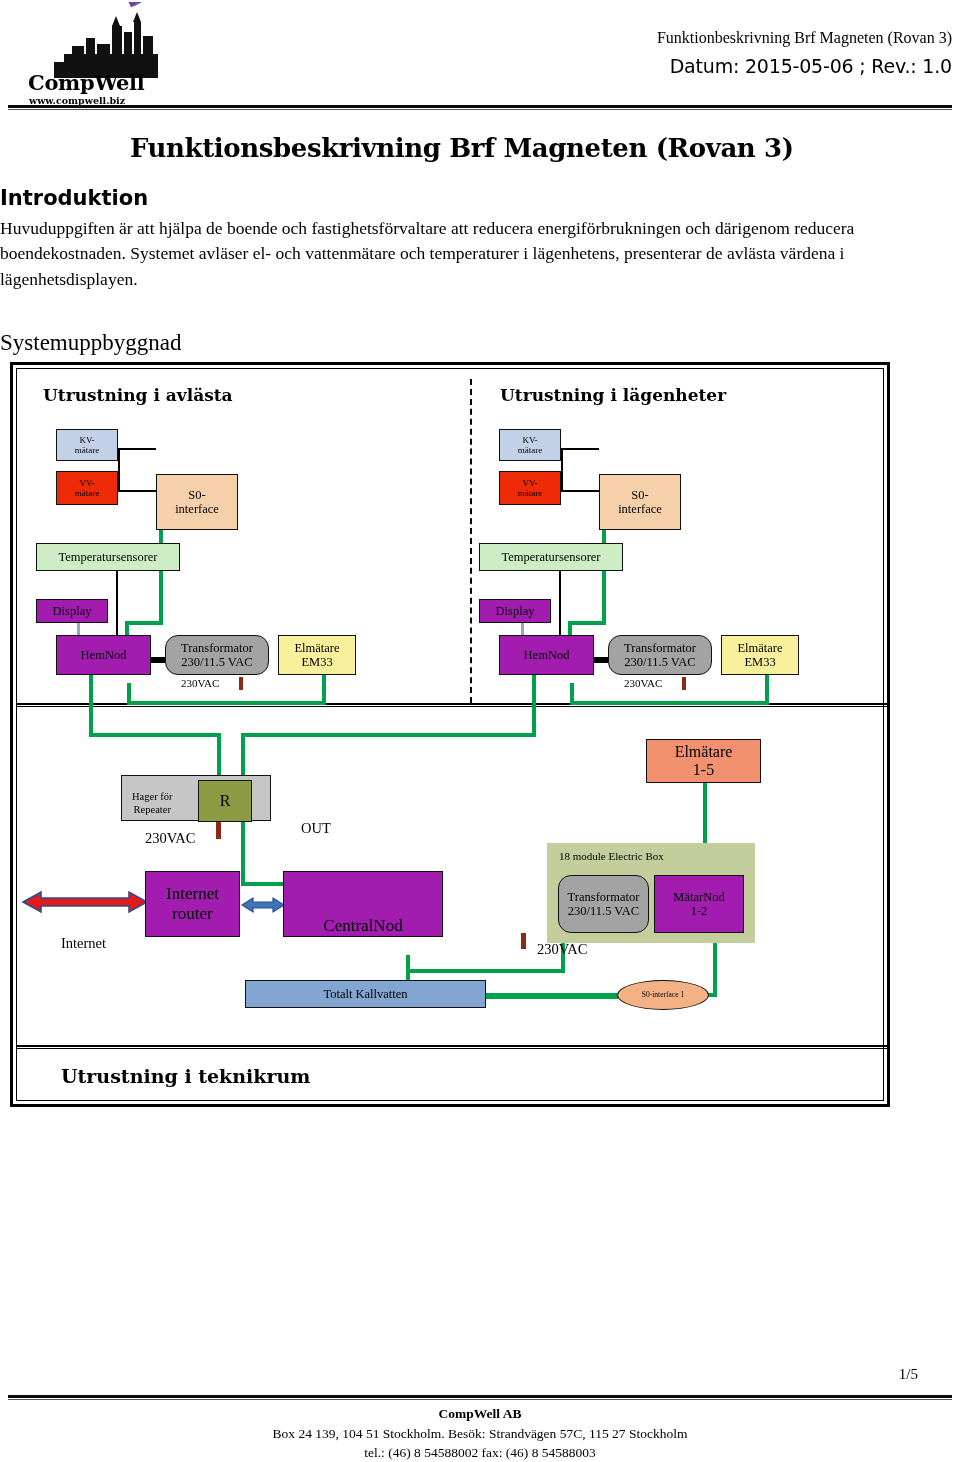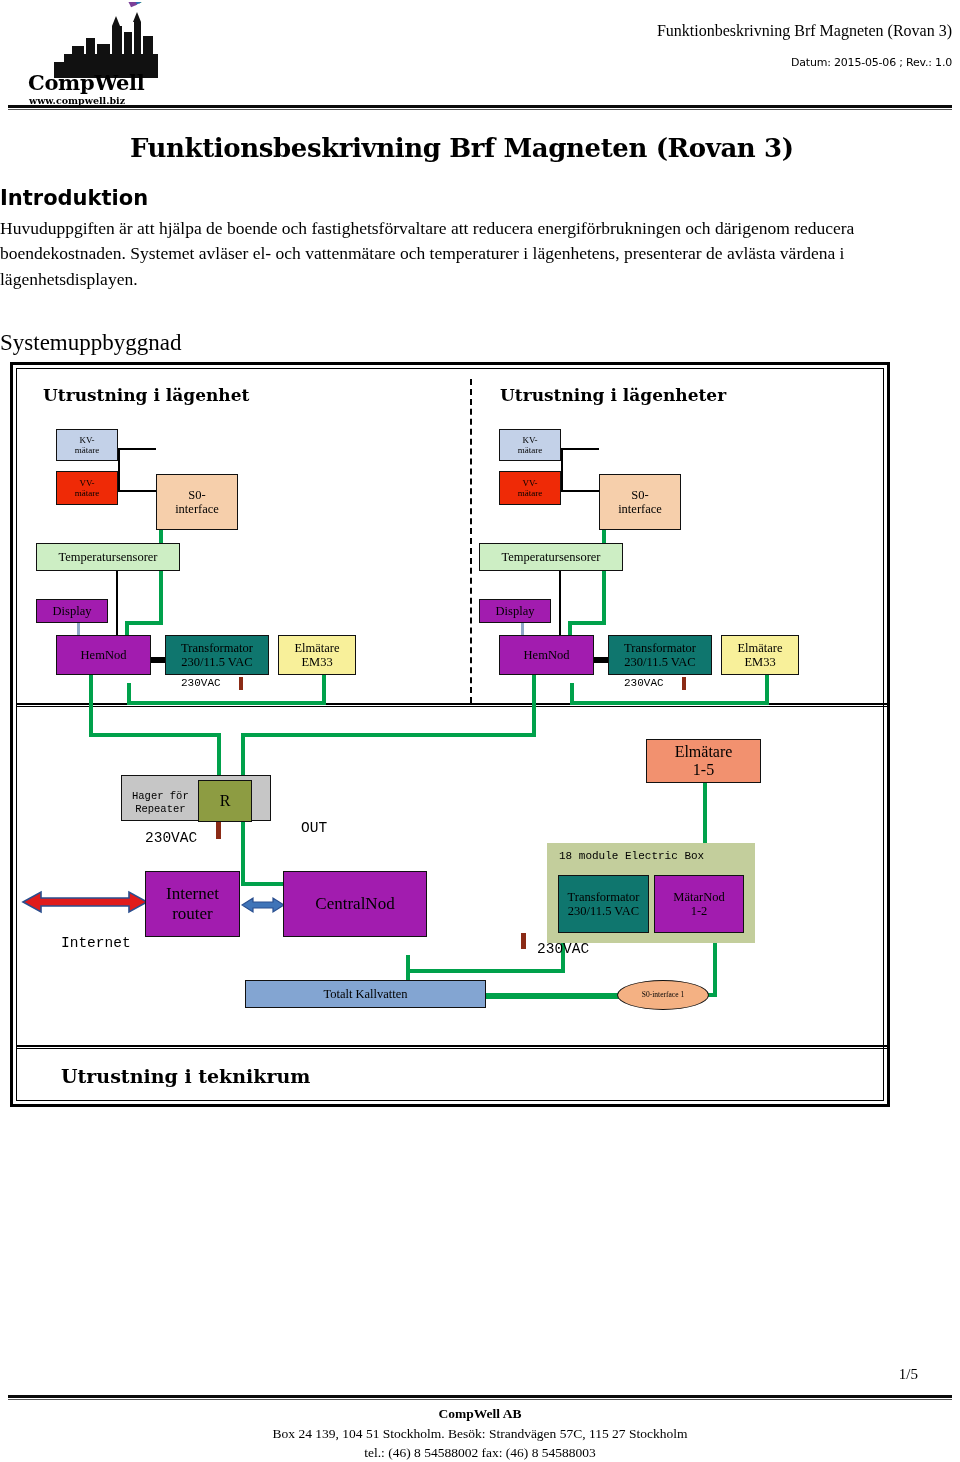--- a/index.html
+++ b/index.html
@@ -21,22 +21,22 @@
     position:absolute; left:0; top:70px; width:130px;
     font-family:"DejaVu Serif", serif; font-weight:bold; font-size:21px;
     letter-spacing:-0.3px; line-height:1;
   }
   .logo-url {
     position:absolute; left:1px; top:93px; width:130px;
     font-family:"DejaVu Serif", serif; font-weight:bold; font-size:9.5px;
   }
   .hdr-right { position:absolute; right:8px; top:12px; text-align:right; }
   .hdr-line1 { font-family:"DejaVu Sans", sans-serif; font-weight:bold; font-size:17px; letter-spacing:-0.2px; }
-  .hdr-line2 { font-family:"Liberation Serif", serif; font-size:16px; margin-top:10px; }
-  .hdr-line3 { font-family:"DejaVu Sans", sans-serif; font-size:11px; margin-top:16px; letter-spacing:-0.2px; }
+  .hdr-line2 { font-family:"Liberation Serif", serif; font-size:16px; margin-top:17px; }
+  .hdr-line3 { font-family:"DejaVu Sans", sans-serif; font-size:19px; margin-top:8px; letter-spacing:-0.2px; }
   .rule-top { position:absolute; left:8px; top:105px; width:944px; height:5px;
     border-top:3px solid #0a0a0a; border-bottom:1px solid #555; }
 
   
   .doc-title {
     position:absolute; left:130px; top:133px; width:760px;
     font-family:"DejaVu Serif", serif; font-weight:bold; font-size:26px;
     letter-spacing:-0.4px;
   }
   .sec-heading {
@@ -92,31 +92,31 @@
   .node.med   { font-size:12.5px; }
   .node.lg    { font-size:16px; }
   .node.xl    { font-size:17px; }
   .node.tiny  { font-size:7.5px; }
 
   .c-kv    { background:#c3d1e8; }
   .c-vv    { background:#ef2a06; }
   .c-s0    { background:#f6cfab;margin-top:32px; }
   .c-temp  { background:#cdeec4; }
   .c-cyan  { background:#a21caf; }
-  .c-gray  { background:#0f766e; }
+  .c-gray  { background:#a3a3a3;border-radius:13px; }
   .c-yellow{ background:#f8f09a; }
   .c-olive { background:#8d9c42; }
   .c-hager { background:#c6c6c6; }
   .c-salmon{ background:#f2916f; }
   .c-blue  { background:#83a5d2; }
   .c-ebox  { background:#c3ce9c; border:none; }
   .ellipse { border-radius:50%; background:#f4b183; border:1.6px solid #111; }
 
   .lbl {
-    position:absolute; font-family:Liberation Mono, monospace;
+    position:absolute; font-family:Liberation Serif, serif;
     font-size:11px; z-index:6;
   }
   .lbl.big { font-size:14.5px; }
 
   
   .w { position:absolute; background:#00a14b; z-index:2; }
   .wb { position:absolute; background:#000; z-index:2; }
   .wr { position:absolute; background:#8b2b16; z-index:3; }
   .wl { position:absolute; background:#8fa8c8; z-index:2; }
 
@@ -192,21 +192,21 @@
 <div class="sec-heading">Introduktion</div>
 <div class="intro-par">Huvuduppgiften är att hjälpa de boende och fastighetsförvaltare att reducera energiförbrukningen och därigenom reducera boendekostnaden. Systemet avläser el- och vattenmätare och temperaturer i lägenhetens, presenterar de avlästa värdena i lägenhetsdisplayen.</div>
 <div class="sys-heading">Systemuppbyggnad</div>
 
 <div class="diagram">
 
   <div class="apt-divider"></div>
   <div class="apt-bottom-rule"></div>
   <div class="tech-top-rule"></div>
 
-  <div class="zone-title" style="left:30px; top:20px;">Utrustning i lägenhet</div>
+  <div class="zone-title" style="left:30px; top:20px;">Utrustning i avlästa</div>
   <div class="zone-title" style="left:487px; top:20px;">Utrustning i lägenheter</div>
 
   <div class="wb" style="left:105px; top:83px; width:38px; height:2px;"></div>
   <div class="wb" style="left:105px; top:83px; width:2px; height:44px;"></div>
   <div class="wb" style="left:105px; top:125px; width:38px; height:2px;"></div>
 
   <div class="w" style="left:146px; top:133px; width:4px; height:127px;"></div>
   <div class="w" style="left:112px; top:256px; width:38px; height:4px;"></div>
   <div class="w" style="left:112px; top:256px; width:4px; height:48px;"></div>
 
@@ -327,21 +327,21 @@
   </div>
   <div class="node lg c-olive" style="left:185px; top:415px; width:54px; height:42px;">
     <span>R</span>
   </div>
   <div class="lbl big" style="left:132px; top:465px;">230VAC</div>
   <div class="lbl big" style="left:288px; top:455px;">OUT</div>
 
   <div class="node xl c-cyan" style="left:132px; top:506px; width:95px; height:66px;">
     <span><span>Internet</span><br><span>router</span></span>
   </div>
-  <div class="node xl c-cyan" style="left:270px; top:506px; width:144px; height:66px;">
+  <div class="node xl c-cyan" style="left:270px; top:506px; width:160px; height:66px;align-items:flex-end;">
     <span>CentralNod</span>
   </div>
   <div class="lbl big" style="left:48px; top:570px;">Internet</div>
 
   <div class="arrow-red" style="left:8px; top:524px;">
     <svg width="128" height="26" viewBox="0 0 128 26">
       <polygon points="2,13 20,3 20,9 108,9 108,3 126,13 108,23 108,17 20,17 20,23" fill="#e01b1b" stroke="#2a4f8f" stroke-width="1.6"></polygon>
     </svg>
   </div>
 

